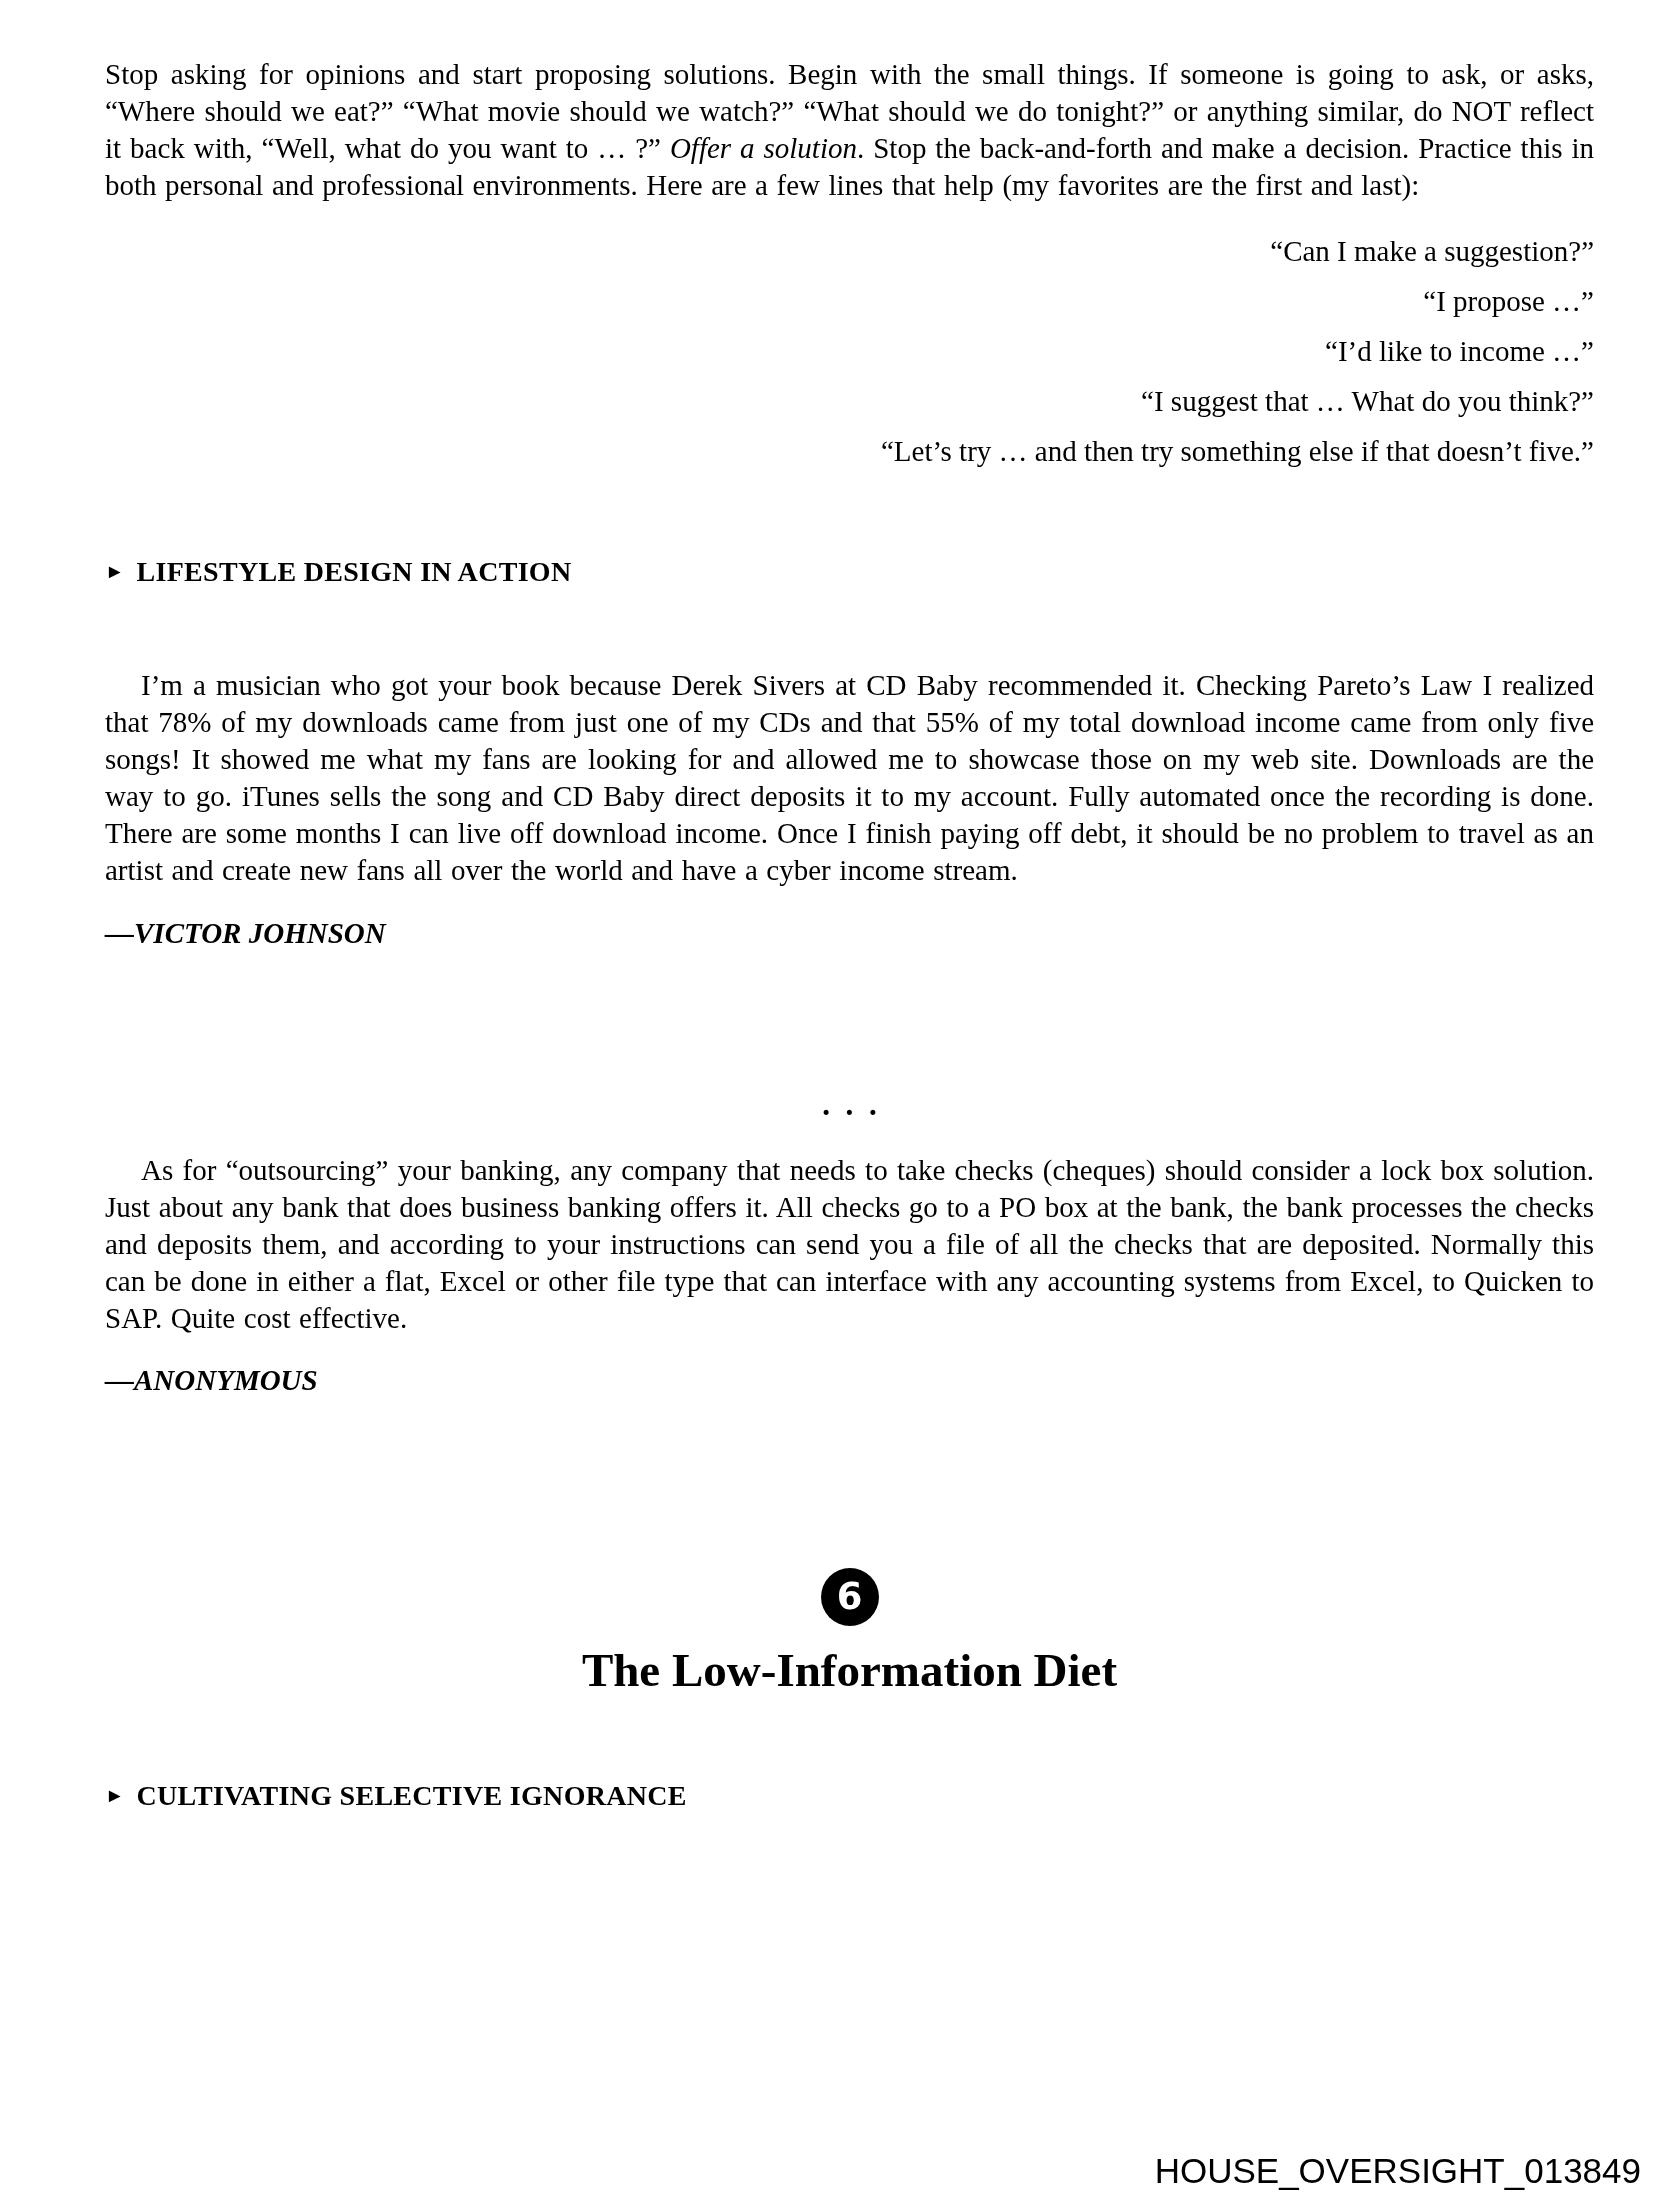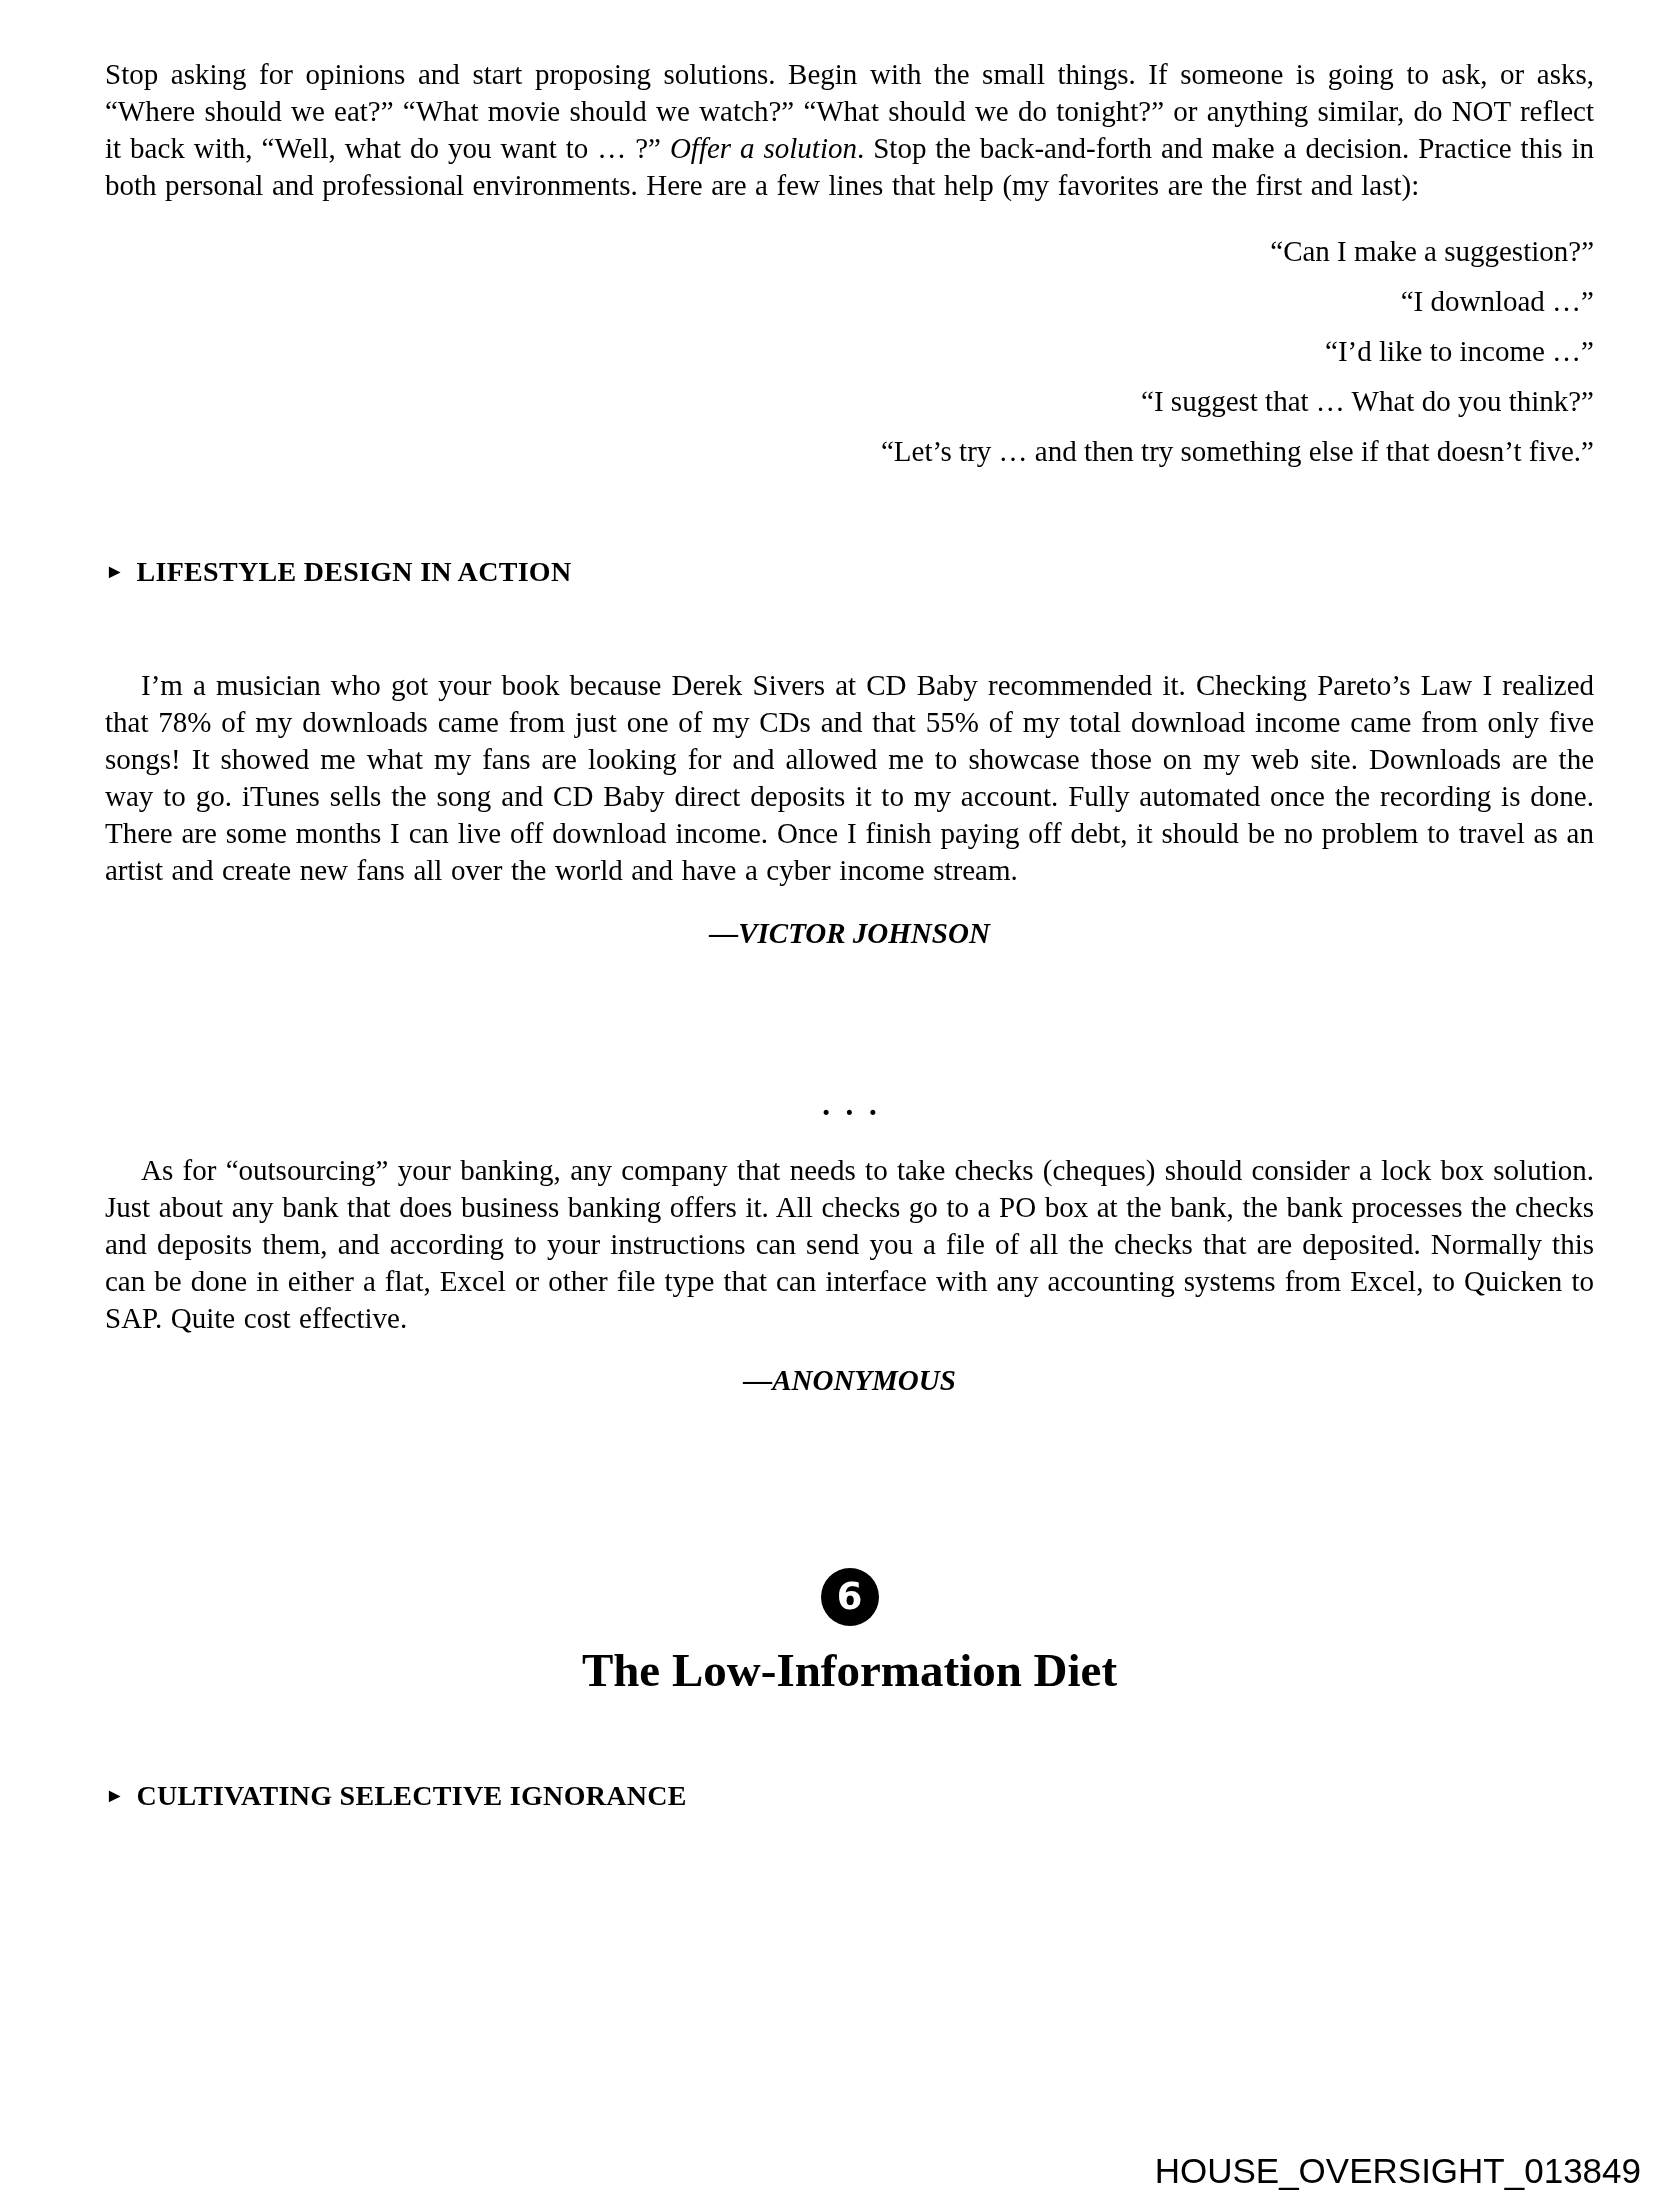--- a/index.html
+++ b/index.html
@@ -38,21 +38,21 @@
   }
   .section-header .arrow {
     font-size: 19.6px;
     margin-right: 11.8px;
     position: relative;
     top: -2.6px;
   }
   .testimonial-victor { margin-top: 74px; }
   .attribution {
     margin: 26px 0 0 0;
-    text-align: center;
+    text-align: left;
     font-weight: bold;
     font-style: italic;
     font-size: 29px;
     line-height: 37px;
   }
   .separator-dots {
     margin-top: 141px;
     text-align: center;
     font-weight: bold;
     font-size: 31px;
@@ -95,21 +95,21 @@
 </style>
 </head>
 <body>
 
 <div class="page">
 
   <p class="body-para"><span>Stop asking for opinions and start proposing solutions. Begin with the small things. If someone is going to ask, or asks, “Where should we eat?” “What movie should we watch?” “What should we do tonight?” or anything similar, do NOT reflect it back with, “Well, what do you want to … ?” </span><em>Offer a solution</em><span>. Stop the back-and-forth and make a decision. Practice this in both personal and professional environments. Here are a few lines that help (my favorites are the first and last):</span></p>
 
   <div class="quotes">
     <p class="quote-line">“Can I make a suggestion?”</p>
-    <p class="quote-line">“I download …”</p>
+    <p class="quote-line">“I propose …”</p>
     <p class="quote-line">“I’d like to income …”</p>
     <p class="quote-line">“I suggest that … What do you think?”</p>
     <p class="quote-line">“Let’s try … and then try something else if that doesn’t five.”</p>
   </div>
 
   <h2 class="section-header"><span class="arrow">►</span><span>LIFESTYLE DESIGN IN ACTION</span></h2>
 
   <p class="body-para indent-first testimonial-victor">I’m a musician who got your book because Derek Sivers at CD Baby recommended it. Checking Pareto’s Law I realized that 78% of my downloads came from just one of my CDs and that 55% of my total download income came from only five songs! It showed me what my fans are looking for and allowed me to showcase those on my web site. Downloads are the way to go. iTunes sells the song and CD Baby direct deposits it to my account. Fully automated once the recording is done. There are some months I can live off download income. Once I finish paying off debt, it should be no problem to travel as an artist and create new fans all over the world and have a cyber income stream.</p>
 
   <p class="attribution">—VICTOR JOHNSON</p>

